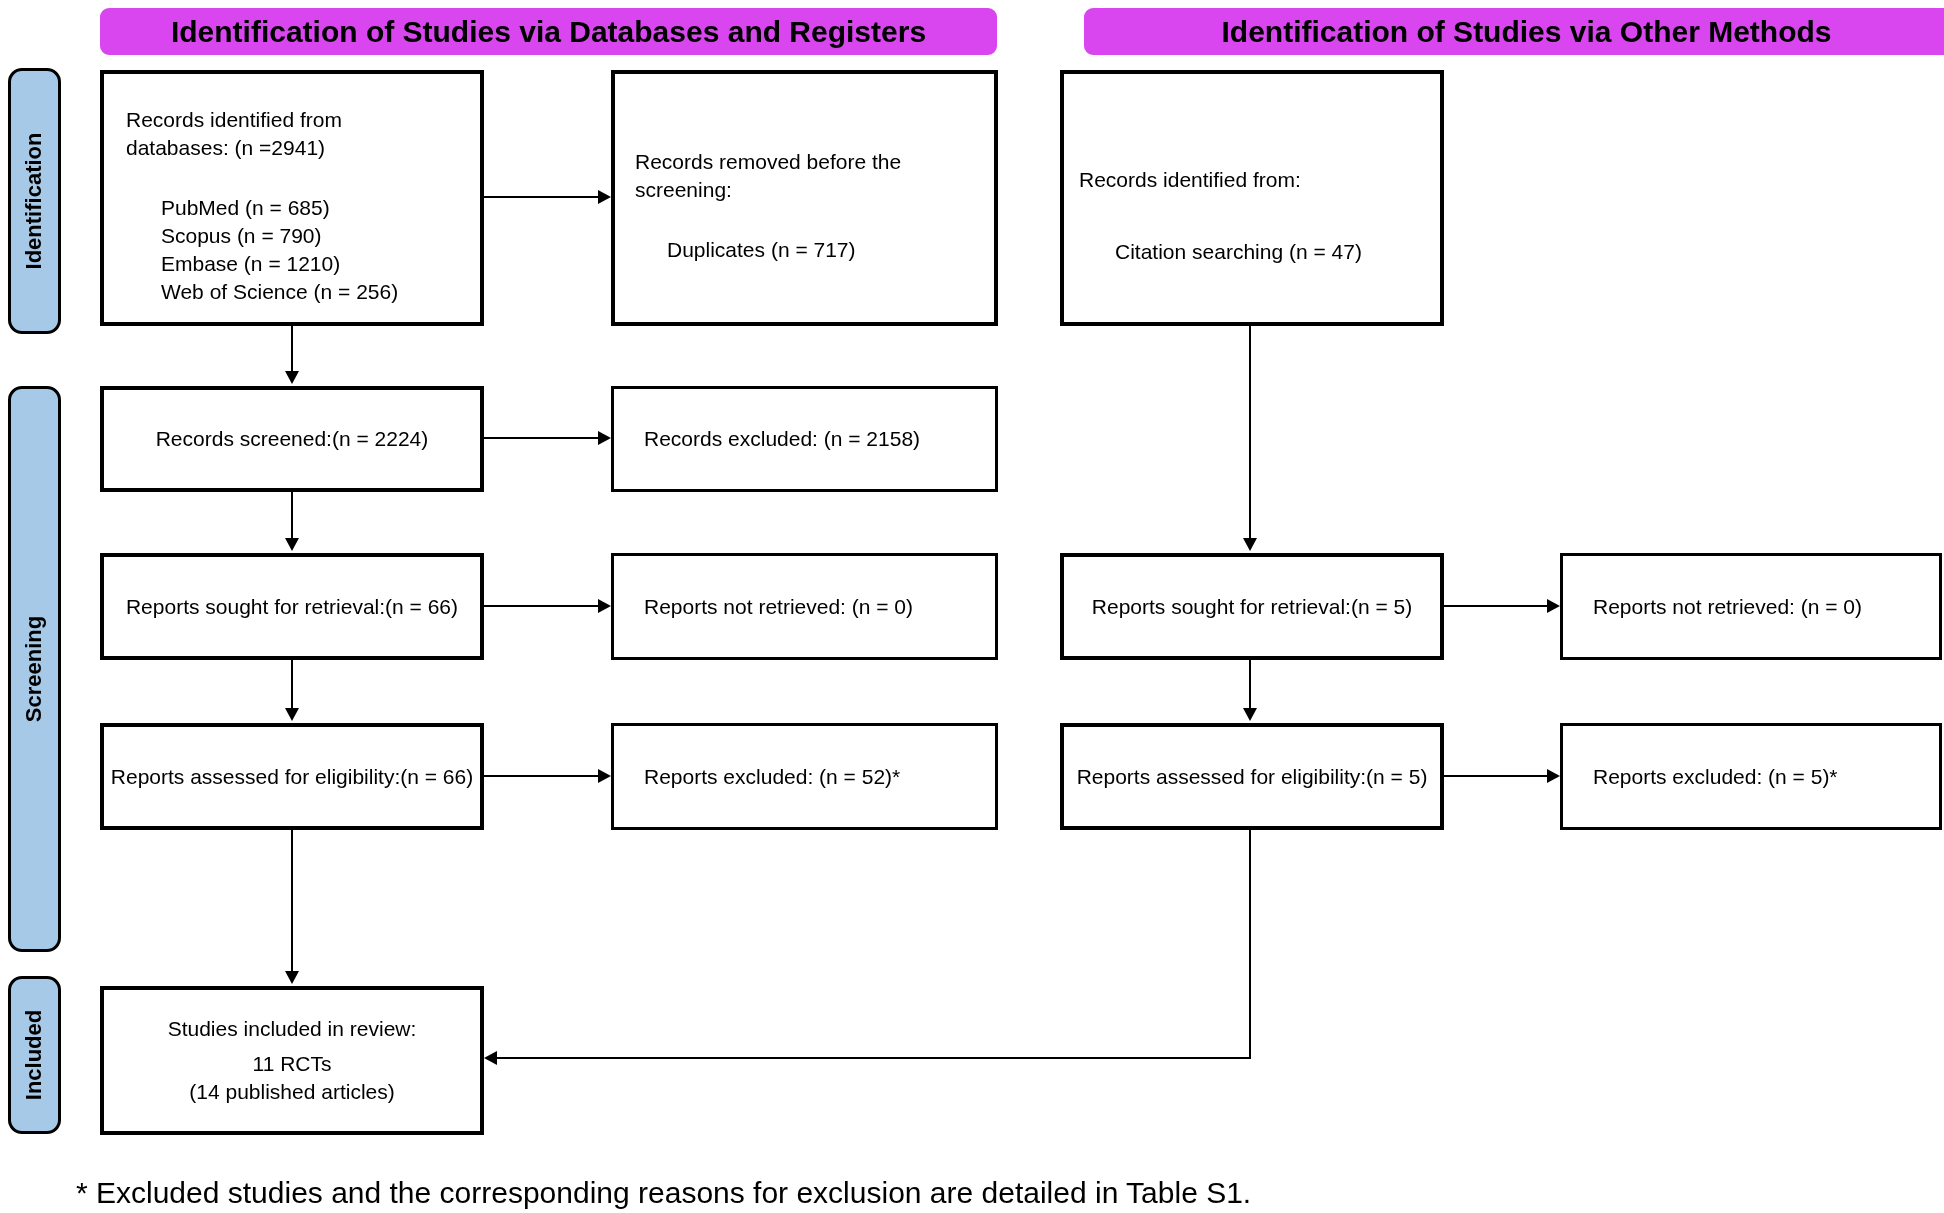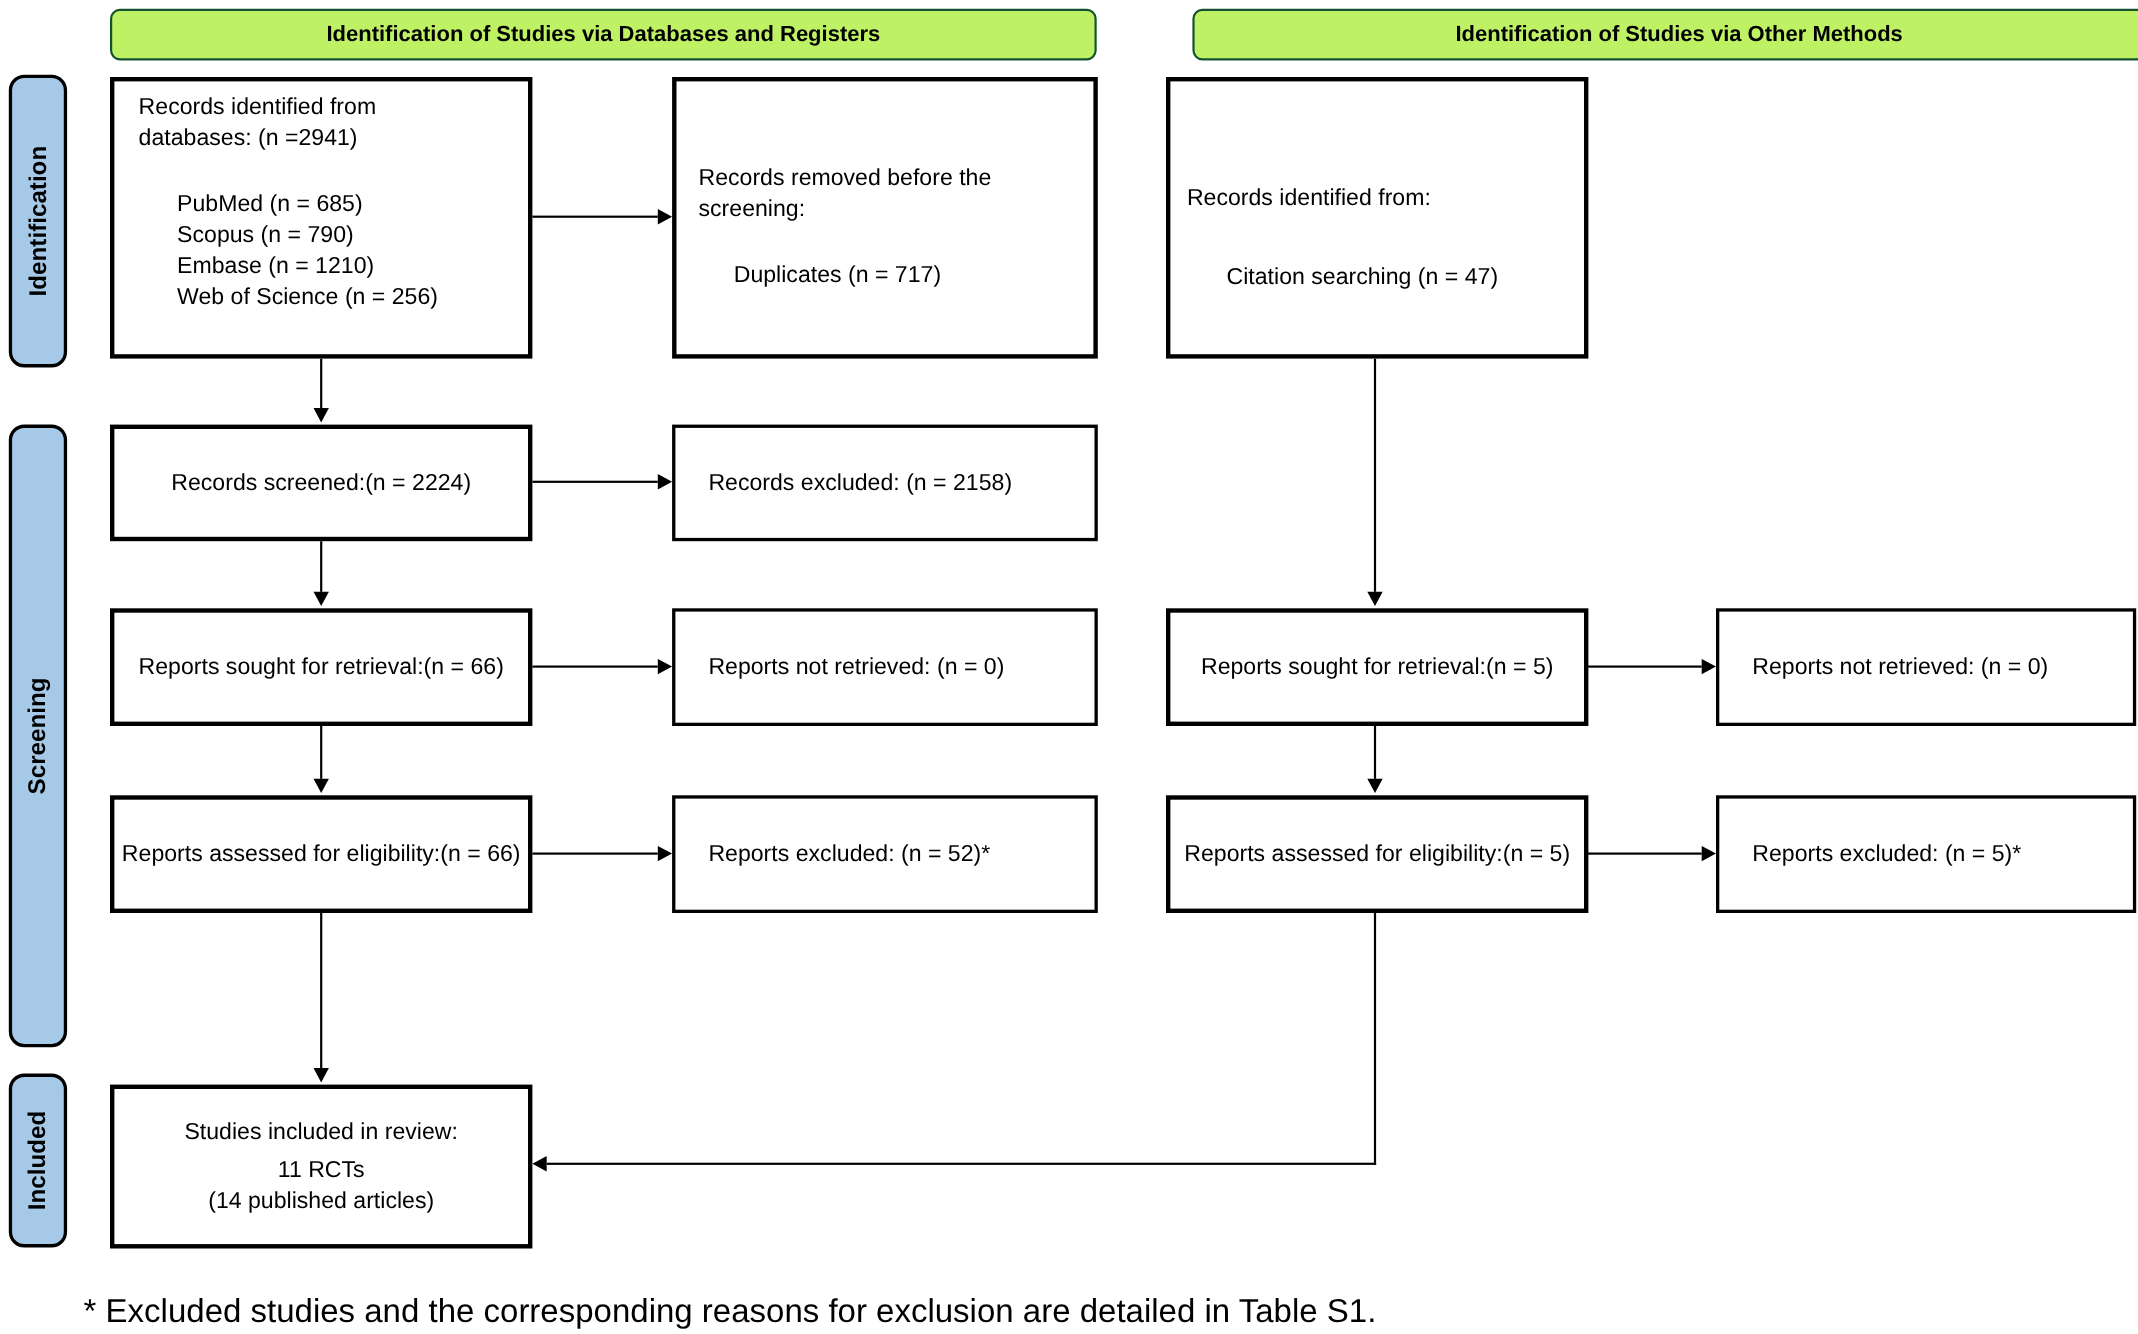--- a/index.html
+++ b/index.html
@@ -7,23 +7,23 @@
     position:relative;
     width:1944px;height:1213px;
     background:#ffffff;
     font-family:"Liberation Sans", sans-serif;
     color:#000;
     overflow:hidden;
   }
   
   .hdr{
     position:absolute;top:8px;height:47px;
-    background:#bef264;border:2px solid #14532d;border-radius:9px;
+    background:#d946ef;border:2px solid #d946ef;border-radius:9px;
     display:flex;align-items:center;justify-content:center;
-    font-size:20px;font-weight:bold;box-sizing:border-box;
+    font-size:30px;font-weight:bold;box-sizing:border-box;
   }
   .hdr-left{left:100px;width:897px;}
   .hdr-right{left:1084px;width:885px;}
   
   .stage{
     position:absolute;left:8px;width:53px;
     background:#A6C9E8;border:3px solid #000;border-radius:14px;
     display:flex;align-items:center;justify-content:center;
     box-sizing:border-box;
   }
@@ -41,21 +41,21 @@
   }
   .thin{border-width:3px;}
   .col1{left:100px;width:384px;}
   .col2{left:611px;width:387px;}
   .col3{left:1060px;width:384px;}
   .col4{left:1560px;width:382px;}
   .r1{top:70px;height:256px;}
   .r2{top:386px;height:106px;}
   .r3{top:553px;height:107px;}
   .r4{top:723px;height:107px;}
-  .box-a{padding:10px 10px 0 22px;}
+  .box-a{padding:32px 10px 0 22px;}
   .box-a .ind{margin-left:35px;}
   .box-b{padding:74px 22px 0 20px;}
   .box-b .ind{margin-left:32px;}
   .box-c{padding:92px 10px 0 15px;}
   .box-c .ind{margin-left:36px;margin-top:12px;}
   .spacer{height:32px;}
   .boxc{display:flex;flex-direction:row;align-items:center;justify-content:center;text-align:center;}
   .boxs{display:flex;align-items:center;padding-left:30px;}
   .box-incl{top:986px;height:149px;display:flex;flex-direction:column;align-items:center;justify-content:center;text-align:center;}
   .box-incl .gap{height:7px;}

